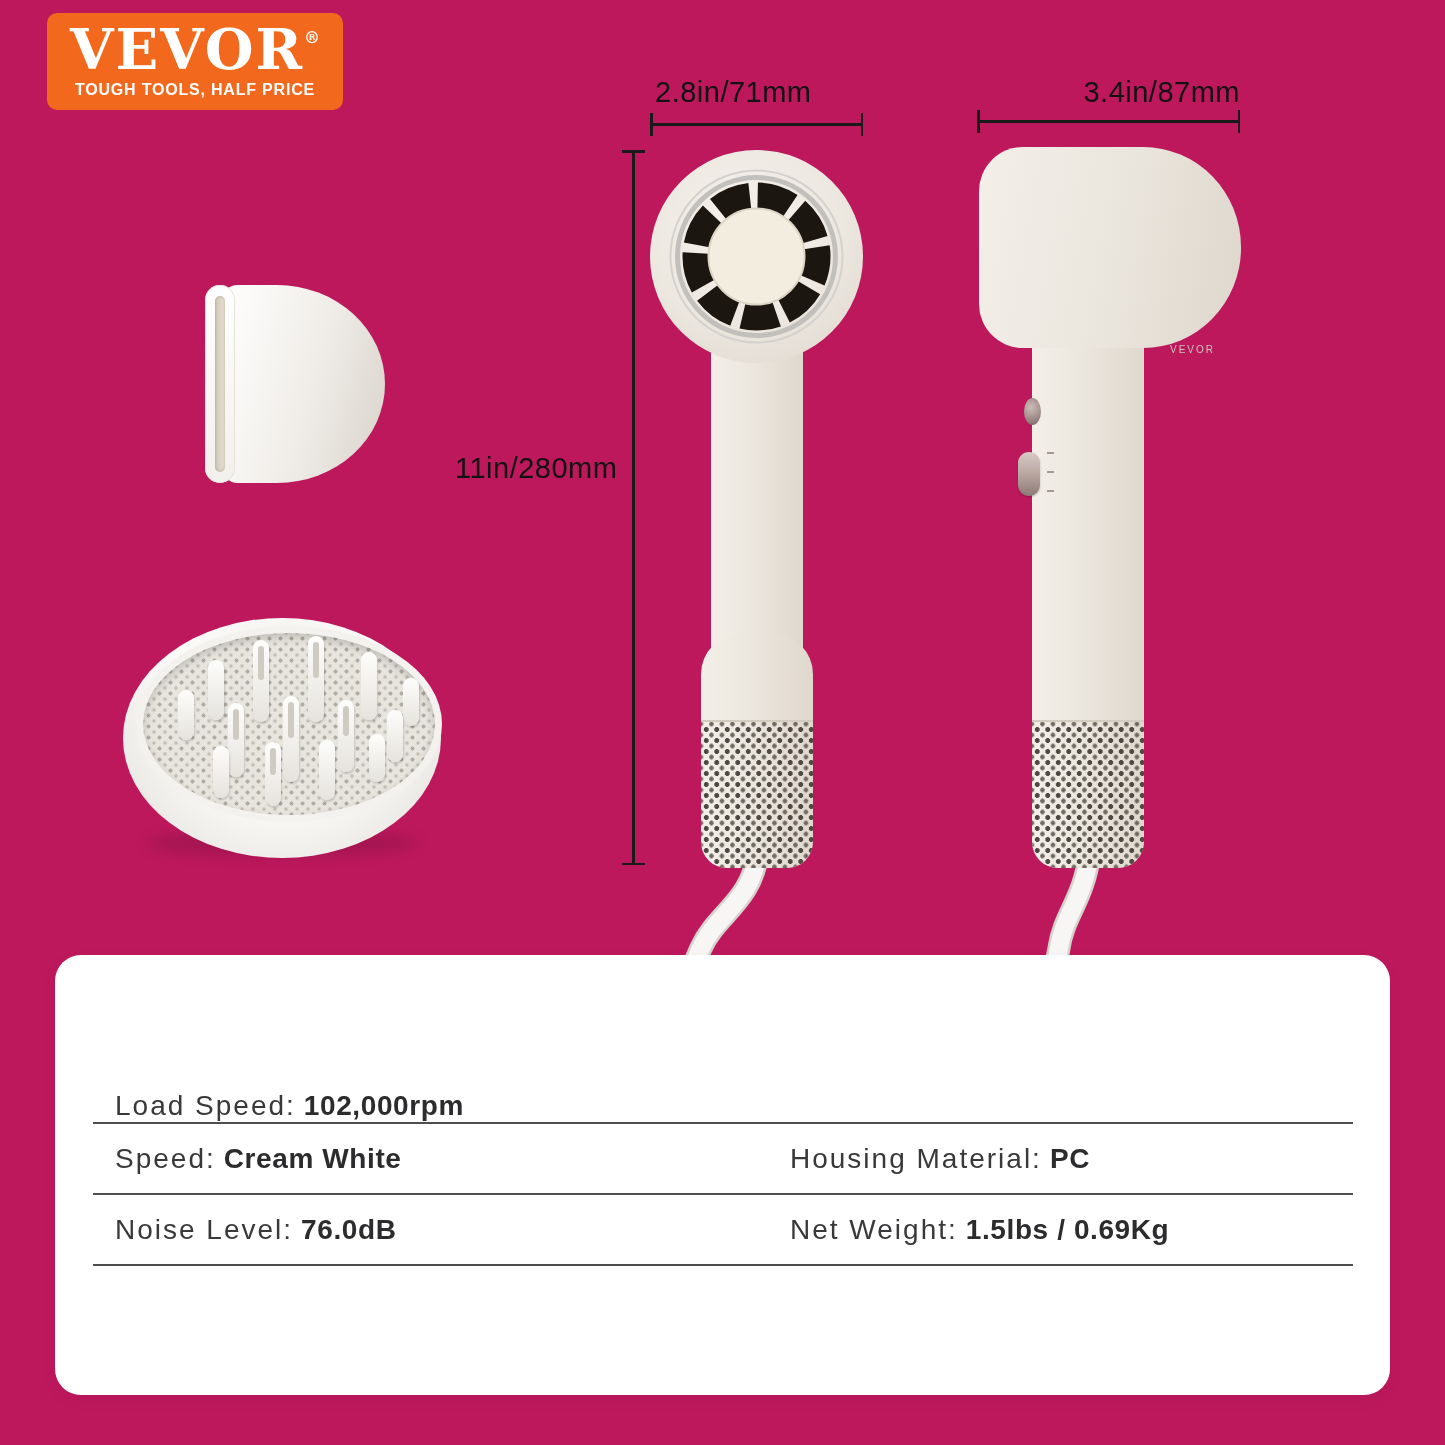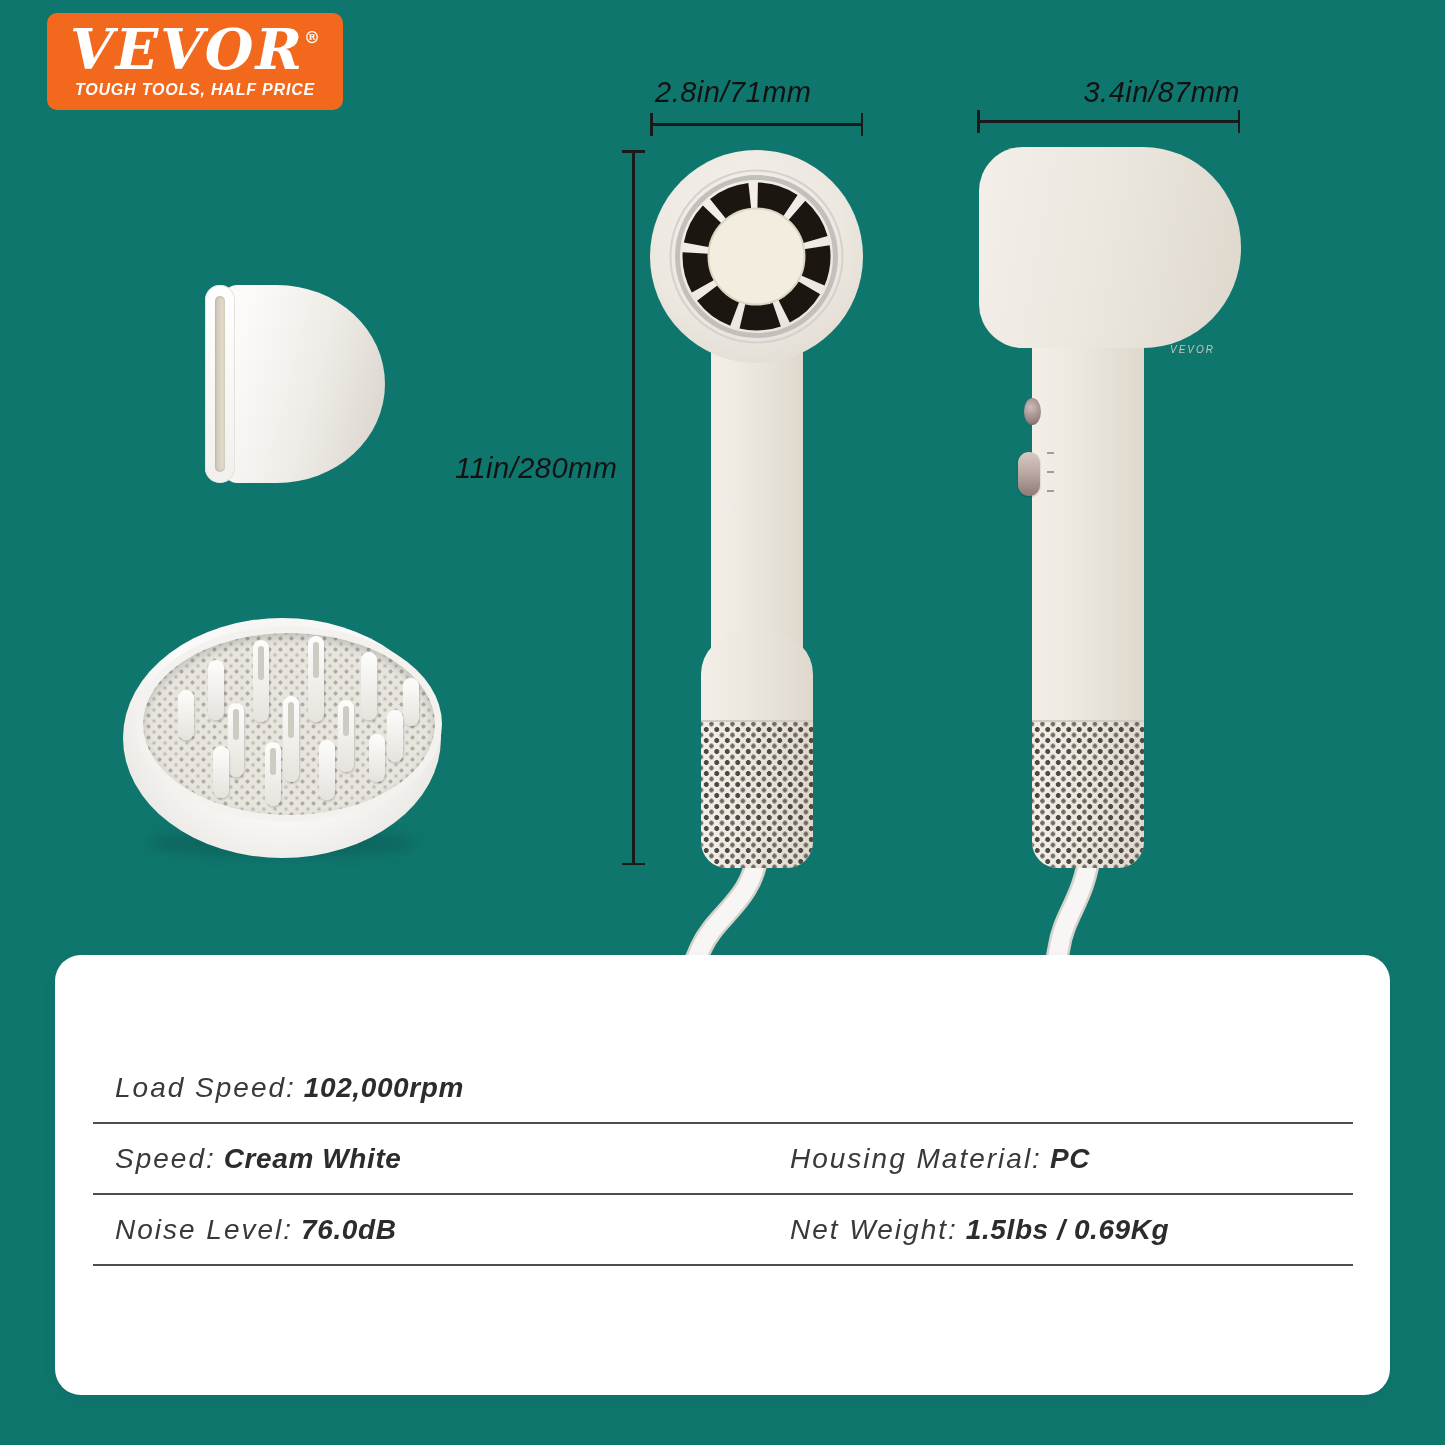--- a/index.html
+++ b/index.html
@@ -1,17 +1,17 @@
 <!DOCTYPE html>
 <html><head>
 <meta charset="utf-8">
 <style>
   html,body{margin:0;padding:0;}
   body{font-family:"Liberation Sans", sans-serif;}
-  .canvas{position:relative;width:1445px;height:1445px;background:#0f766e;overflow:hidden;font-style:italic;}
+  .canvas{position:relative;width:1445px;height:1445px;background:#be185d;overflow:hidden;}
 
   
   .logo{position:absolute;left:47px;top:13px;width:296px;height:97px;background:#f2691d;
         border-radius:10px;color:#fff;text-align:center;}
   .logo-brand{position:absolute;left:0;right:0;top:8px;font-family:"DejaVu Serif", serif;
         font-weight:700;font-size:56px;letter-spacing:2px;line-height:1;}
   .logo-reg{font-size:16px;vertical-align:26px;letter-spacing:0;}
   .logo-tagline{position:absolute;left:0;right:0;bottom:11px;font-size:16px;font-weight:700;letter-spacing:0.8px;margin-top:8px;}
 
   
@@ -173,21 +173,21 @@
   <div class="btn-switch"></div>
   <div class="switch-marks">
       <span></span>
       <span></span>
       <span></span>
     </div>
 
   <div class="spec-panel">
 
 
-    <div class="spec-row" style="top:98px;">
+    <div class="spec-row" style="top:98px;align-items:flex-end;">
       <div class="spec-cell-left">
         <span class="spec-label">Load Speed:</span><span class="spec-value">102,000rpm</span>
       </div>
     </div>
 
     <div class="spec-row" style="top:169px;">
       <div class="spec-cell-left">
         <span class="spec-label">Speed:</span><span class="spec-value">Cream White</span>
       </div>
       <div class="spec-cell-right">

